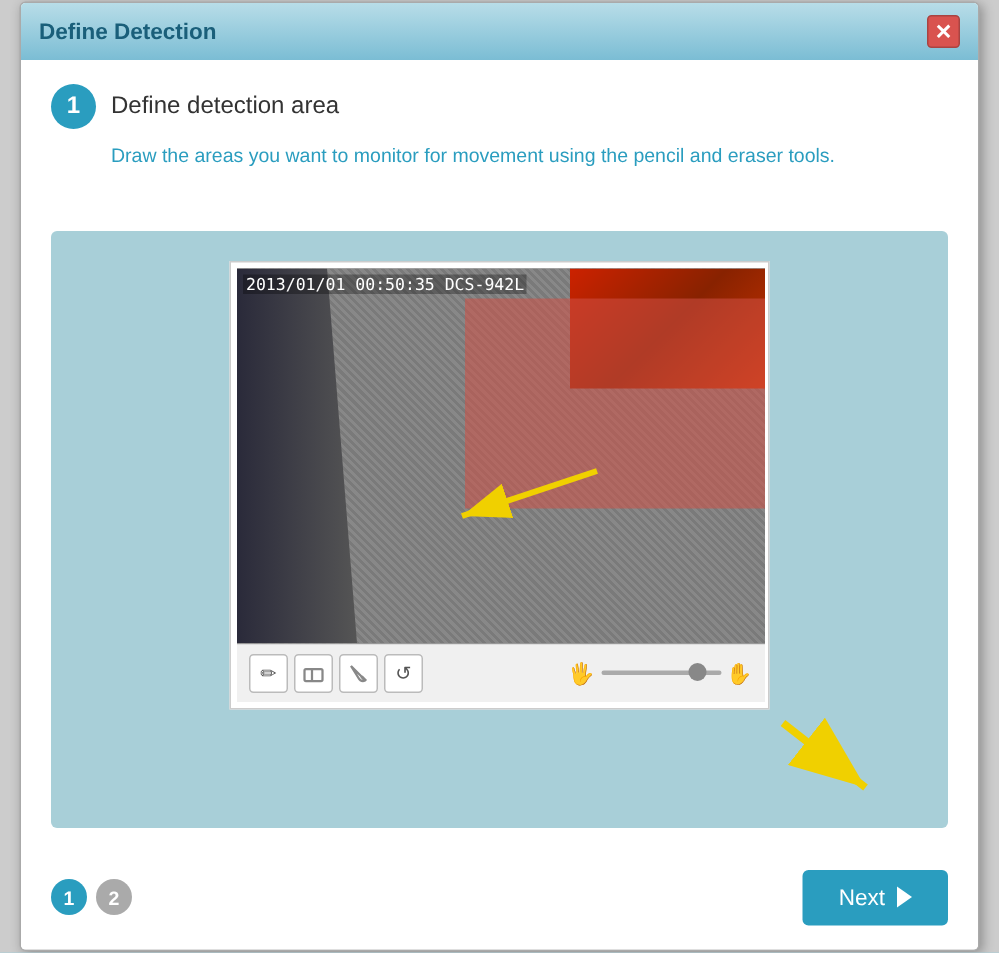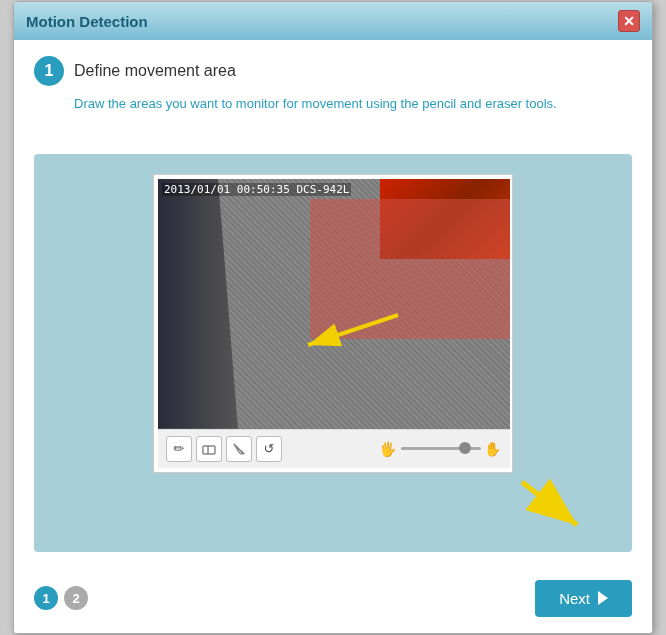--- a/index.html
+++ b/index.html
@@ -288,29 +288,29 @@
       border-bottom: 7px solid transparent;
       border-left: 10px solid white;
     }
   </style>
 </head>
 <body>
 
 <div class="dialog">
 
   <div class="dialog-titlebar">
-    <span class="dialog-title">Motion Detection</span>
+    <span class="dialog-title">Define Detection</span>
     <div class="close-btn">✕</div>
   </div>
 
   <div class="dialog-body">
 
     <div class="step-header">
       <div class="step-circle">1</div>
-      <span class="step-title">Define movement area</span>
+      <span class="step-title">Define detection area</span>
     </div>
 
     <p class="step-description">Draw the areas you want to monitor for movement using the pencil and eraser tools.</p>
 
     <div class="camera-area">
       <div class="camera-container">
 
         <div class="camera-viewport">
           <span class="camera-timestamp">2013/01/01 00:50:35 DCS-942L</span>
 

